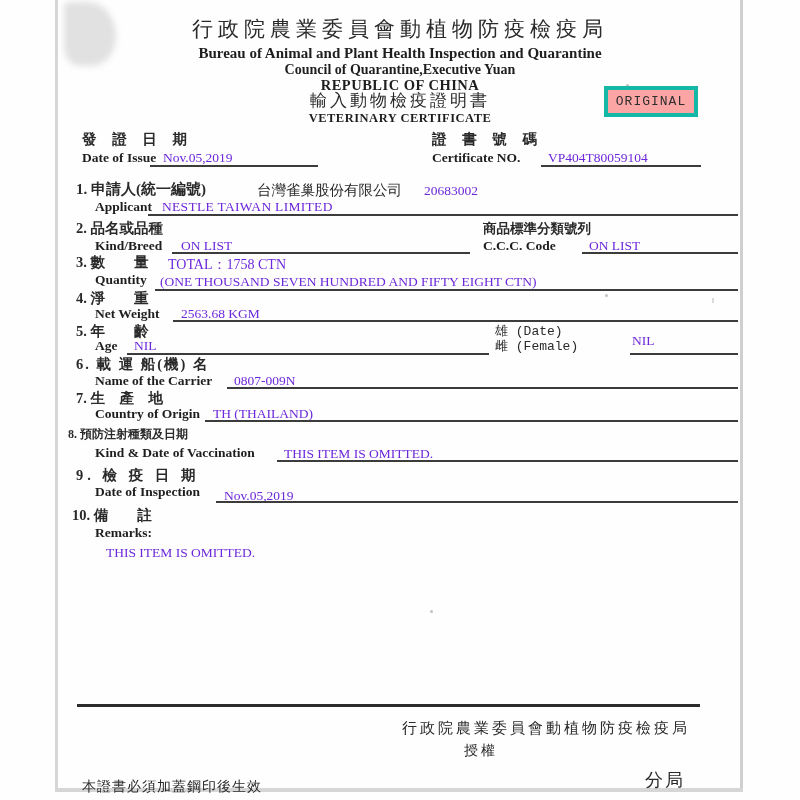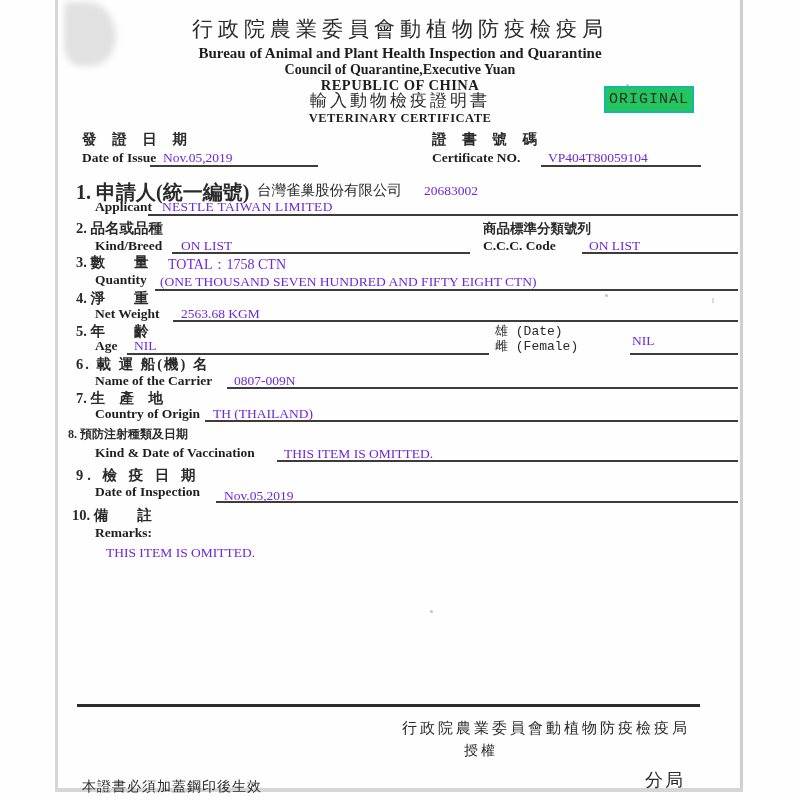--- a/index.html
+++ b/index.html
@@ -14,23 +14,23 @@
   .zh{font-family:"Liberation Serif","DejaVu Serif",serif;font-weight:600;color:#2a2a2a;}
   .zhr{font-family:"Liberation Serif","DejaVu Serif",serif;font-weight:400;color:#2a2a2a;}
   .enb{font-weight:bold;color:#1e1e1e;}
   .val{font-weight:400;color:#6d28d9;}
   .mono{font-family:"Liberation Mono","DejaVu Sans Mono",monospace;}
   .ctr{left:60px;width:680px;text-align:center;}
   .rule{position:absolute;height:1.5px;background:#3c3c3c;}
   .rule.heavy{height:2.5px;background:#2c2c2c;}
   .stampbox{
     position:absolute;left:604px;top:86px;width:86px;height:23px;
-    border:2px solid #14b8a6;display:flex;align-items:center;justify-content:center;
+    border:4px solid #14b8a6;display:flex;align-items:center;justify-content:center;
     font-family:"Liberation Mono","DejaVu Sans Mono",monospace;
-    font-size:15px;color:#2e2e2e;letter-spacing:1px;background:#22c55e;
+    font-size:13px;color:#2e2e2e;letter-spacing:1px;background:#fca5a5;
   }
   .edge{position:absolute;background:#d6d6d6;}
   .blob{
     position:absolute;left:64px;top:2px;width:52px;height:64px;
     background:#dedede;border-radius:10% 70% 60% 40%;filter:blur(3px);opacity:.9;
   }
   .dot{position:absolute;width:3px;height:3px;border-radius:50%;background:#9a9a9a;opacity:.6;}
   .speck{position:absolute;width:2px;height:5px;background:#b5b5b5;opacity:.5;}
 </style>
 </head>
@@ -58,21 +58,21 @@
   <div class="t zh" style="left:82px;top:131px;font-size:14.5px;letter-spacing:6px;">發 證 日 期</div>
   <div class="t enb" style="left:82px;top:150px;font-size:13.5px;">Date of Issue</div>
   <div class="t val" style="left:163px;top:150px;font-size:13.5px;">Nov.05,2019</div>
   <div class="rule" style="left:150px;top:165px;width:168px;"></div>
 
   <div class="t zh" style="left:432px;top:131px;font-size:14.5px;letter-spacing:6px;">證 書 號 碼</div>
   <div class="t enb" style="left:432px;top:150px;font-size:13.5px;">Certificate NO.</div>
   <div class="t val" style="left:548px;top:150px;font-size:13.5px;">VP404T80059104</div>
   <div class="rule" style="left:541px;top:165px;width:160px;"></div>
 
-  <div class="t zh" style="left:76px;top:181px;font-size:20px;">1. 申請人(統一編號)</div>
+  <div class="t zh" style="left:76px;top:181px;font-size:15px;">1. 申請人(統一編號)</div>
   <div class="t zhr" style="left:257px;top:182px;font-size:14.5px;">台灣雀巢股份有限公司</div>
   <div class="t val" style="left:424px;top:183px;font-size:13.5px;">20683002</div>
   <div class="t enb" style="left:95px;top:199px;font-size:13.5px;">Applicant</div>
   <div class="t val" style="left:162px;top:199px;font-size:13.5px;letter-spacing:.3px;">NESTLE TAIWAN LIMITED</div>
   <div class="rule" style="left:148px;top:214px;width:590px;"></div>
 
   <div class="t zh" style="left:76px;top:220px;font-size:14.5px;">2. 品名或品種</div>
   <div class="t zh" style="left:483px;top:221px;font-size:13.5px;">商品標準分類號列</div>
   <div class="t enb" style="left:95px;top:238px;font-size:13.5px;">Kind/Breed</div>
   <div class="t val" style="left:181px;top:238px;font-size:13.5px;">ON LIST</div>

